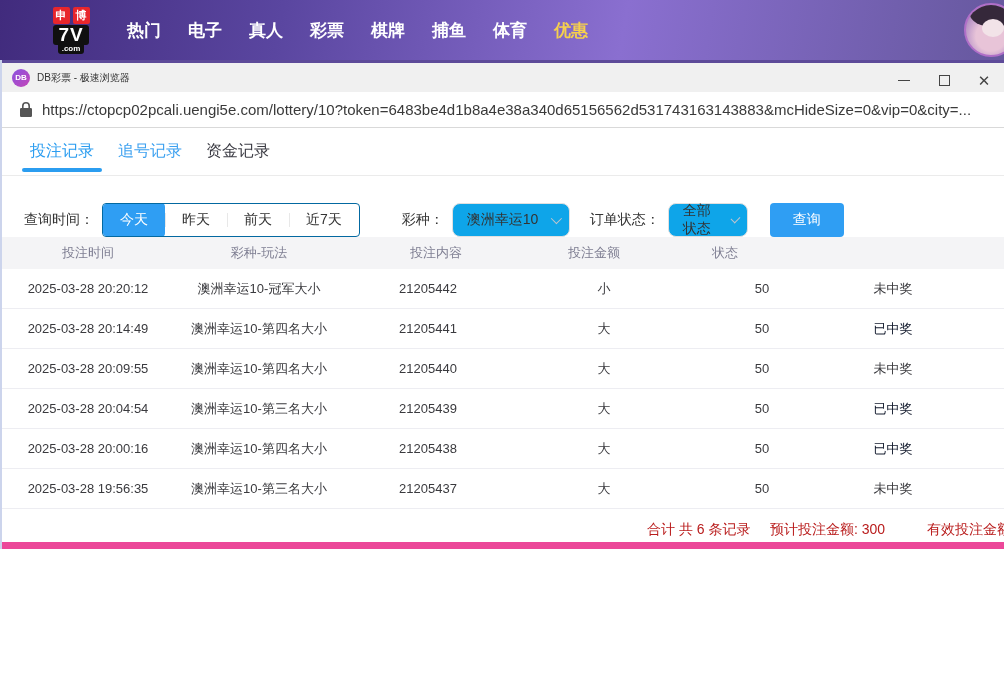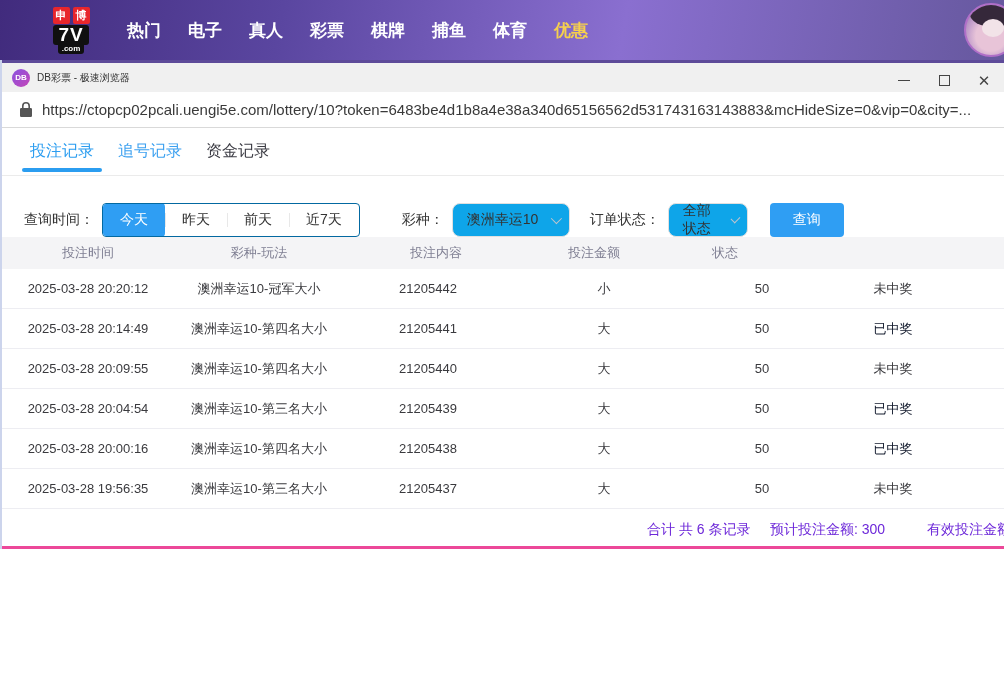--- a/index.html
+++ b/index.html
@@ -82,21 +82,21 @@
     font-size:14px; border:none; border-radius:4px; cursor:pointer; }
 
   .btable { }
   .trow { display:flex; height:40px; align-items:center; border-bottom:1px solid #ededf2; }
   .thead { height:32px; background:#f4f4f6; border-bottom:none; }
   .tc { text-align:center; font-size:13px; color:#3a3a3e; }
   .thead .tc { color:#7e7e92; }
   .c0{width:172px;} .c1{width:170px;} .c2{width:168px;} .c3{width:184px;} .c4{width:132px;} .c5{width:130px;}
   .tc.red { color:#0f172a; }
 
-  .summary { position:relative; height:40px; border-bottom:3px solid #ec4899; font-size:14px; color:#6d28d9; }
+  .summary { position:relative; height:40px; border-bottom:7px solid #ec4899; font-size:14px; color:#b91c1c; }
   .summary span { position:absolute; top:12px; white-space:nowrap; }
   .sum-total { left:645px; }
   .sum-expected { left:768px; }
   .sum-valid { left:925px; }
 </style>
 </head>
 <body>
 
 <div class="topbar">
   <div class="logo">

